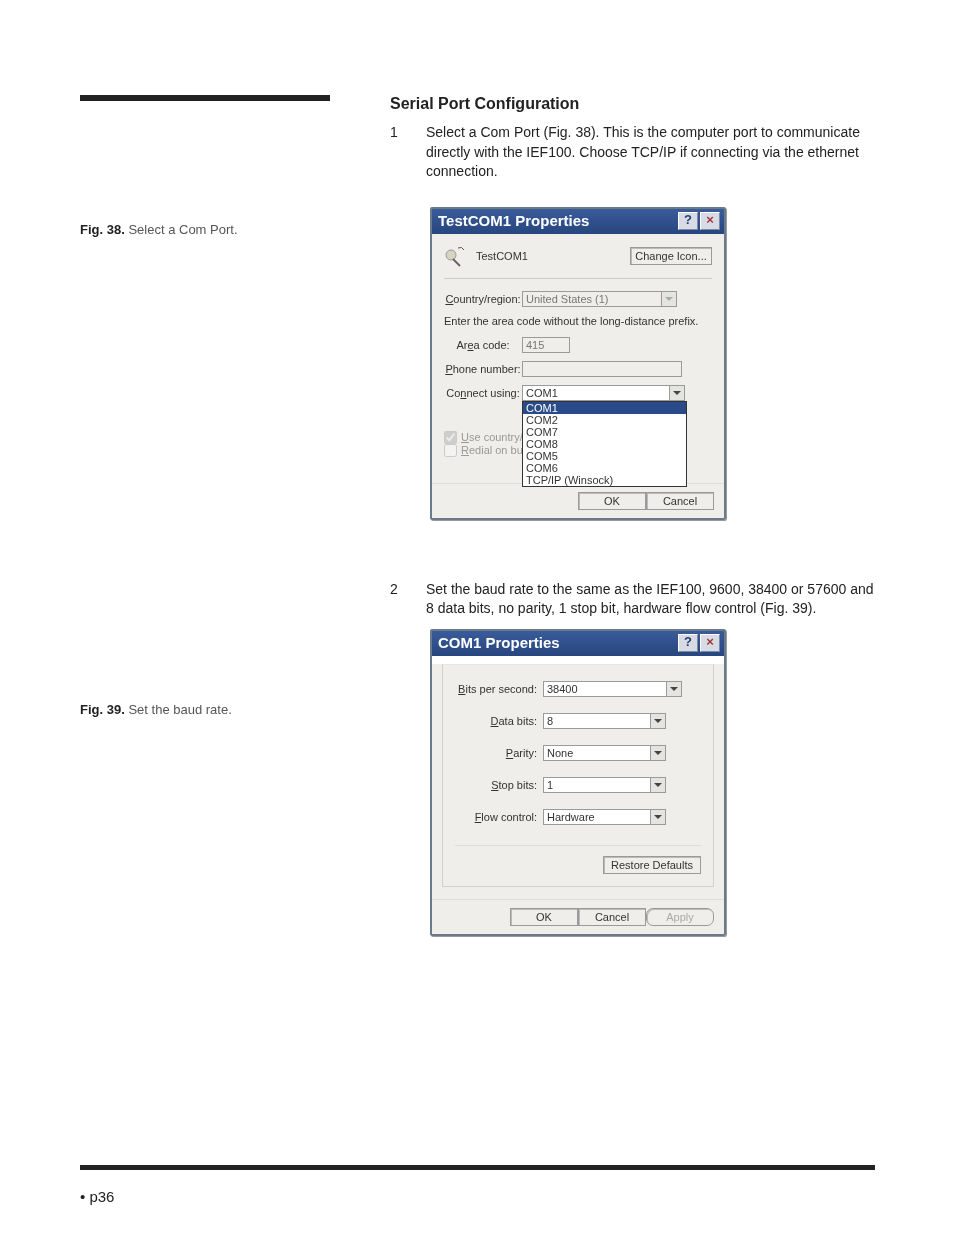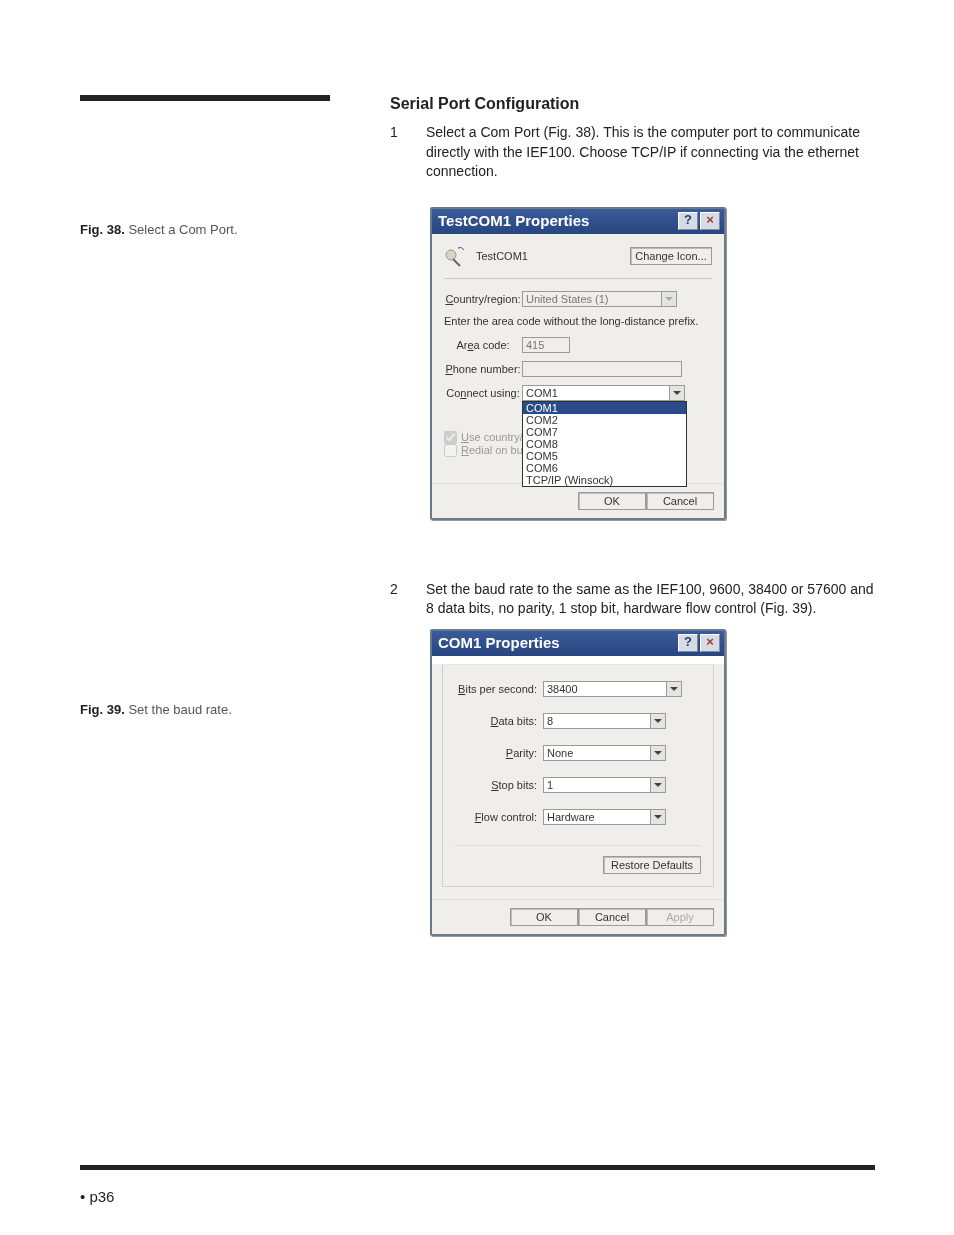--- a/index.html
+++ b/index.html
@@ -156,21 +156,21 @@
   .winbtn {
     border: 1px solid #9a9a9a;
     background: #efeeea;
     font-size: 11px;
     padding: 2px 0;
     width: 66px;
     text-align: center;
     box-shadow: 1px 1px 0 #bbb inset;
     font-family: Tahoma, Arial, sans-serif;
   }
-  .winbtn.disabled { color: #aaa; }
+  .winbtn.disabled { color: #aaa; border-radius: 7px; }
   .iconbox {
     width: 24px; height: 24px;
     margin-right: 8px;
     display: inline-block;
   }
   .iconrow { display: flex; align-items: center; margin-bottom: 10px; }
   .hr { border-top: 1px solid #ccc; margin: 6px 0 12px 0; }
   .combo-list {
     border: 1px solid #333;
     background: #fff;

